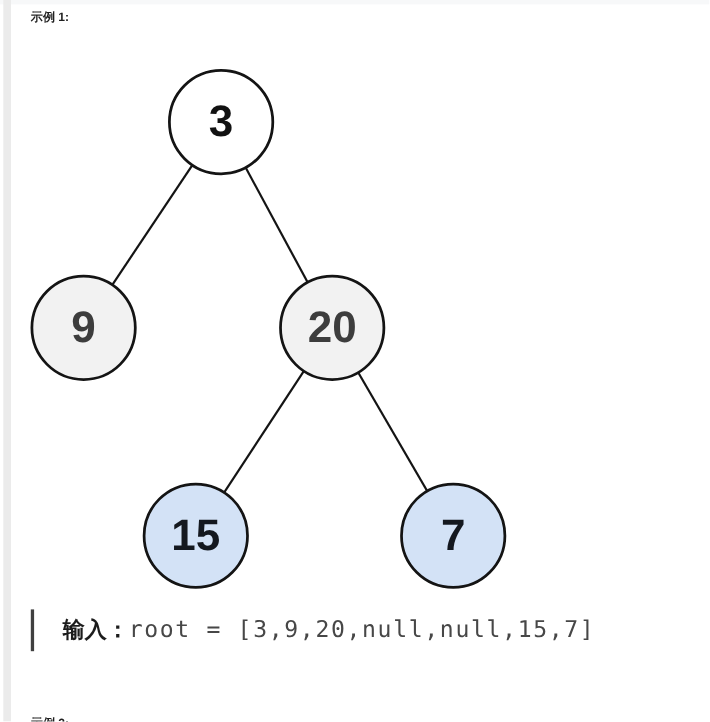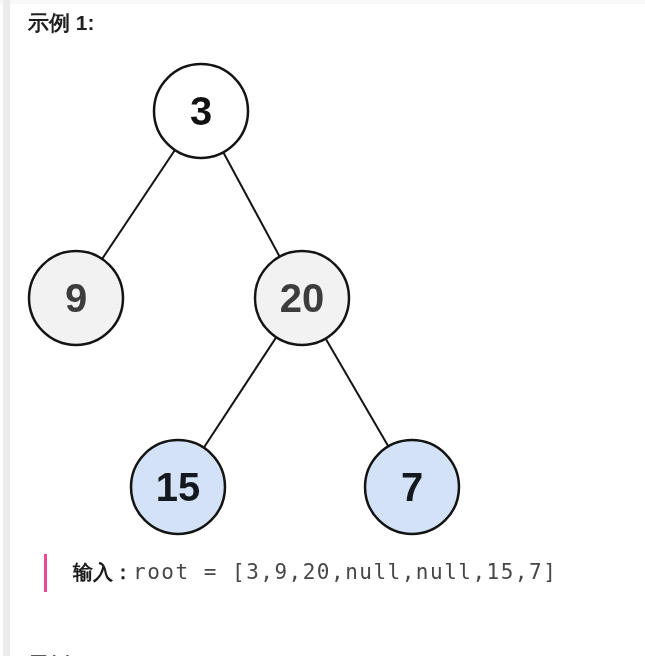--- a/index.html
+++ b/index.html
@@ -15,32 +15,32 @@
     width: 645px; height: 4px;
     background: #f7f8f9;
   }
   .left-strip {
     position: absolute; left: 3px; top: 0;
     width: 7px; height: 656px;
     background: #ebebeb;
   }
   .example-heading {
     position: absolute; left: 28px;
-    font-size: 21px; font-weight: 700;
+    font-size: 11px; font-weight: 700;
     color: #1f1f1f; line-height: 1.35;
     white-space: nowrap;
   }
   .heading-1 { top: 9px; }
   .heading-2 { top: 651px; }
   .tree-svg {
     position: absolute; left: 0; top: 55px;
   }
   .io-block {
-    position: absolute; left: 44px; top: 554px;
-    border-left: 3px solid #ec4899;
+    position: absolute; left: 28px; top: 554px;
+    border-left: 3px solid #404040;
     padding: 3px 0 5px 26px;
     white-space: nowrap;
   }
   .io-line {
     line-height: 30px; height: 30px;
   }
   .io-label {
     font-family: "Liberation Sans", sans-serif;
     font-size: 20px; font-weight: 700;
     color: #1c1c1c;

